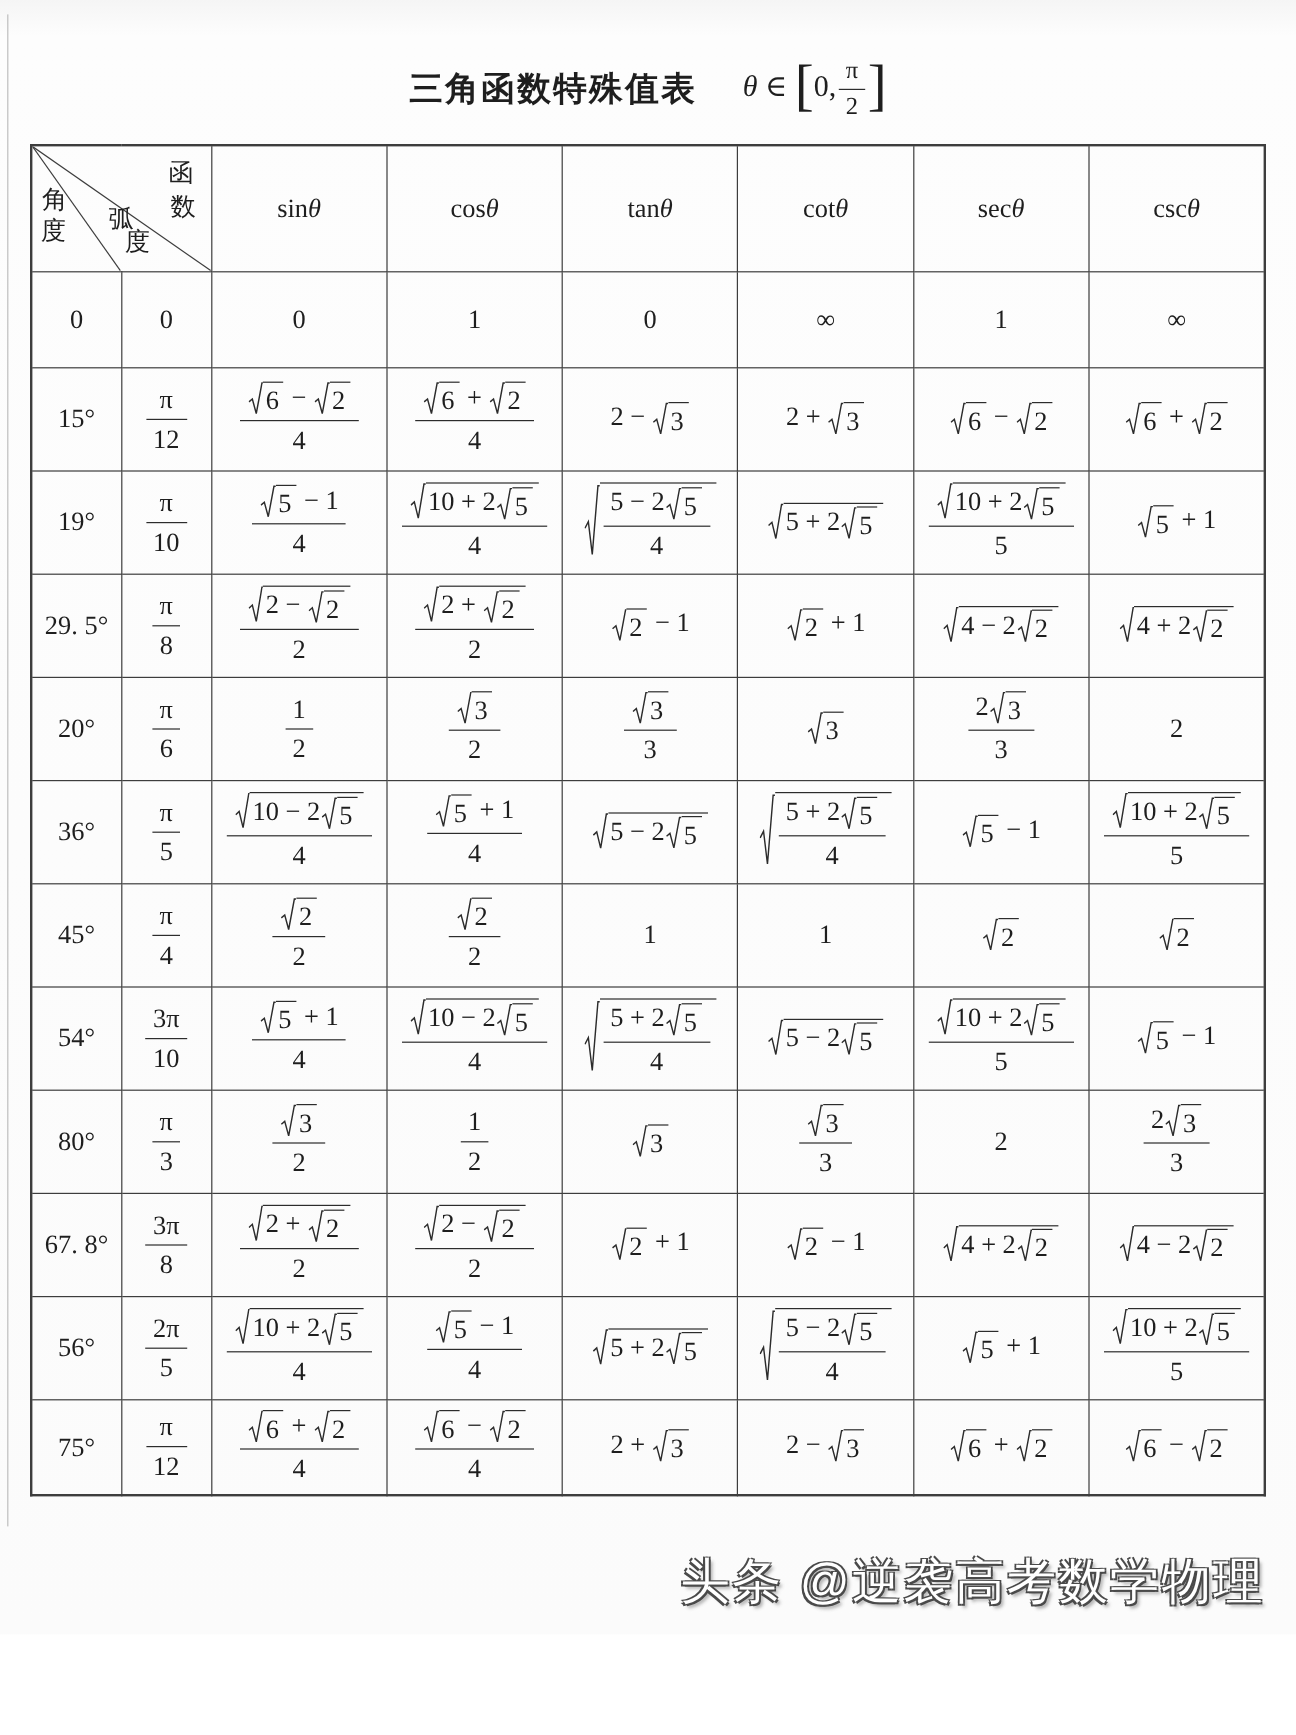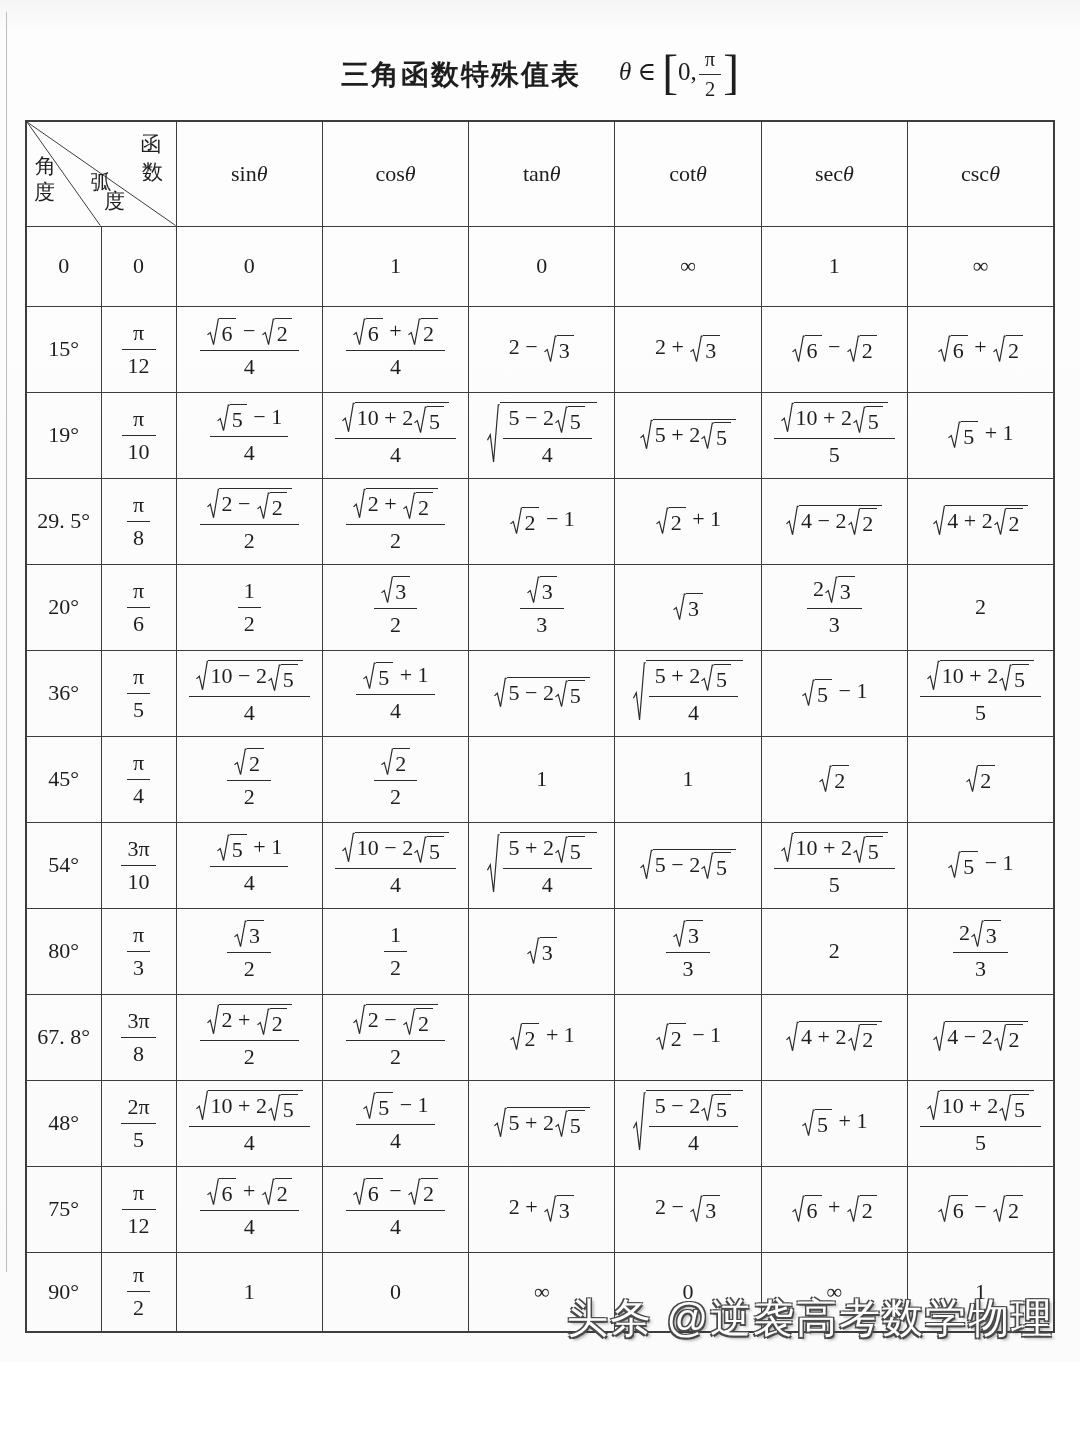--- a/index.html
+++ b/index.html
@@ -723,21 +723,21 @@
               </svg>
               <span class="rad-body">4 − 2<span class="sqrt">
                   <svg viewBox="0 0 14 24" preserveAspectRatio="none" class="rad-sign">
                     <path d="M0.5 14 L3.6 12 L7.2 22 L12.4 1 L14 1" fill="none" stroke-width="1.2" vector-effect="non-scaling-stroke"></path>
                   </svg>
                   <span class="rad-body">2</span>
                 </span></span>
             </span></td>
         </tr>
         <tr>
-          <td>48°</td>
+          <td>56°</td>
           <td><span class="frac">
               <span class="num">2π</span>
               <span class="den">5</span>
             </span></td>
           <td><span class="frac">
               <span class="num"><span class="sqrt">
                   <svg viewBox="0 0 14 24" preserveAspectRatio="none" class="rad-sign">
                     <path d="M0.5 14 L3.6 12 L7.2 22 L12.4 1 L14 1" fill="none" stroke-width="1.2" vector-effect="non-scaling-stroke"></path>
                   </svg>
                   <span class="rad-body">10 + 2<span class="sqrt">
@@ -865,31 +865,18 @@
               <svg viewBox="0 0 14 24" preserveAspectRatio="none" class="rad-sign">
                 <path d="M0.5 14 L3.6 12 L7.2 22 L12.4 1 L14 1" fill="none" stroke-width="1.2" vector-effect="non-scaling-stroke"></path>
               </svg>
               <span class="rad-body">6</span>
             </span> − <span class="sqrt">
               <svg viewBox="0 0 14 24" preserveAspectRatio="none" class="rad-sign">
                 <path d="M0.5 14 L3.6 12 L7.2 22 L12.4 1 L14 1" fill="none" stroke-width="1.2" vector-effect="non-scaling-stroke"></path>
               </svg>
               <span class="rad-body">2</span>
             </span></td>
-        </tr>
-        <tr>
-          <td>90°</td>
-          <td><span class="frac">
-              <span class="num">π</span>
-              <span class="den">2</span>
-            </span></td>
-          <td>1</td>
-          <td>0</td>
-          <td>∞</td>
-          <td>0</td>
-          <td>∞</td>
-          <td>1</td>
         </tr>
       </tbody>
   </table>
 
   <div class="watermark">头条 @逆袭高考数学物理</div>
 </div>
 
 </body></html>

